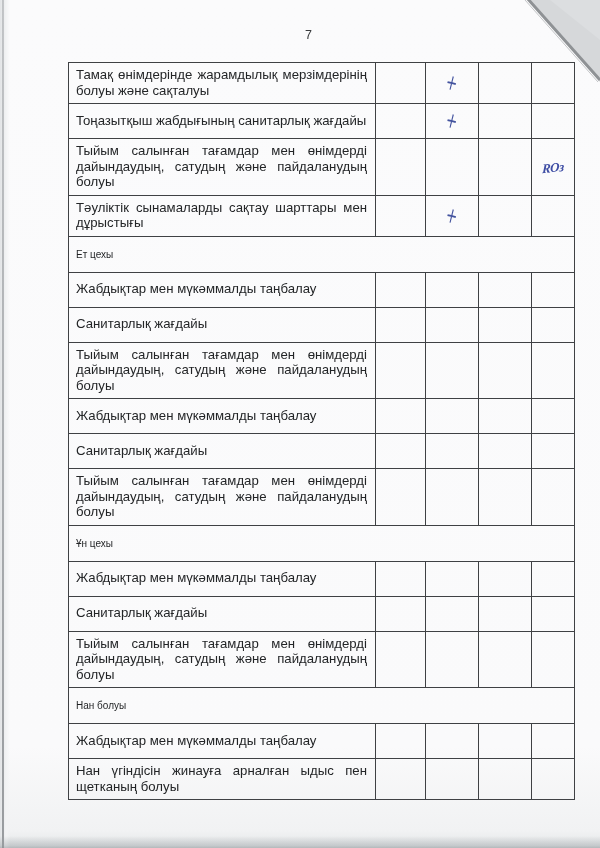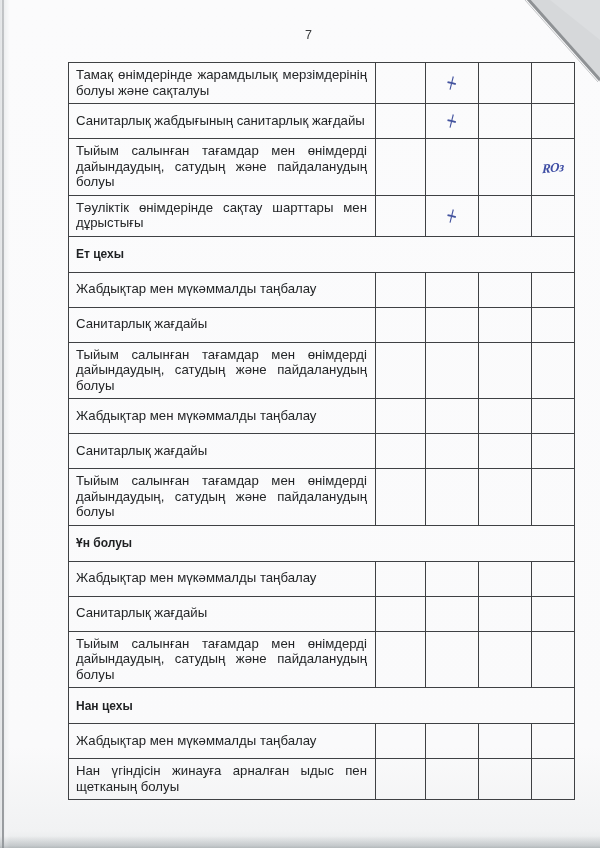--- a/index.html
+++ b/index.html
@@ -32,22 +32,22 @@
   .table-wrap { position:absolute; left:0; top:62px; width:600px; }
   table { border-collapse:collapse; table-layout:fixed; }
   .main-table  { margin-left:68px; width:506px; }
   td { border:1.4px solid #3f4144; height:25px; vertical-align:middle; }
   td.lbl {
     padding:4px 8px 5px 7px;
     font-size:13.2px; line-height:15.5px; color:#232527;
   }
   td.j  { text-align:justify; }
   td.sec {
-    font-weight:bold; padding:5px 8px 5px 7px;
-    font-size:12px; color:#1f2123;
+    font-weight:normal; padding:5px 8px 5px 7px;
+    font-size:10px; color:#1f2123;
   }
   td.cell { text-align:center; }
   .check {
     display:inline-block; color:#44549f;
     font-size:16px; line-height:10px;
     transform:rotate(14deg) scale(.85,1.35);
     font-family:"DejaVu Sans", sans-serif;
   }
   .hand {
     display:inline-block; color:#3e4da4;
@@ -84,35 +84,35 @@
       </colgroup>
       <tbody>
         <tr>
           <td class="lbl j">Тамақ өнімдерінде жарамдылық мерзімдерінің болуы және сақталуы</td>
           <td class="cell"></td>
           <td class="cell"><span class="check">+</span></td>
           <td class="cell"></td>
           <td class="cell"></td>
         </tr>
         <tr>
-          <td class="lbl">Санитарлық жабдығының санитарлық жағдайы</td>
+          <td class="lbl">Тоңазытқыш жабдығының санитарлық жағдайы</td>
           <td class="cell"></td>
           <td class="cell"><span class="check">+</span></td>
           <td class="cell"></td>
           <td class="cell"></td>
         </tr>
         <tr>
           <td class="lbl j">Тыйым салынған тағамдар мен өнімдерді дайындаудың, сатудың және пайдаланудың болуы</td>
           <td class="cell"></td>
           <td class="cell"></td>
           <td class="cell"></td>
           <td class="cell"><span class="hand">ROз</span></td>
         </tr>
         <tr>
-          <td class="lbl j">Тәуліктік өнімдерінде сақтау шарттары мен дұрыстығы</td>
+          <td class="lbl j">Тәуліктік сынамаларды сақтау шарттары мен дұрыстығы</td>
           <td class="cell"></td>
           <td class="cell"><span class="check">+</span></td>
           <td class="cell"></td>
           <td class="cell"></td>
         </tr>
 
         <tr>
           <td class="sec" colspan="5">Ет цехы</td>
         </tr>
         <tr>
@@ -153,21 +153,21 @@
         </tr>
         <tr>
           <td class="lbl j">Тыйым салынған тағамдар мен өнімдерді дайындаудың, сатудың және пайдаланудың болуы</td>
           <td class="cell"></td>
           <td class="cell"></td>
           <td class="cell"></td>
           <td class="cell"></td>
         </tr>
 
         <tr>
-          <td class="sec" colspan="5">Ұн болуы</td>
+          <td class="sec" colspan="5">Ұн цехы</td>
         </tr>
         <tr>
           <td class="lbl">Жабдықтар мен мүкәммалды таңбалау</td>
           <td class="cell"></td>
           <td class="cell"></td>
           <td class="cell"></td>
           <td class="cell"></td>
         </tr>
         <tr>
           <td class="lbl">Санитарлық жағдайы</td>
@@ -178,21 +178,21 @@
         </tr>
         <tr>
           <td class="lbl j">Тыйым салынған тағамдар мен өнімдерді дайындаудың, сатудың және пайдаланудың болуы</td>
           <td class="cell"></td>
           <td class="cell"></td>
           <td class="cell"></td>
           <td class="cell"></td>
         </tr>
 
         <tr>
-          <td class="sec" colspan="5">Нан цехы</td>
+          <td class="sec" colspan="5">Нан болуы</td>
         </tr>
         <tr>
           <td class="lbl">Жабдықтар мен мүкәммалды таңбалау</td>
           <td class="cell"></td>
           <td class="cell"></td>
           <td class="cell"></td>
           <td class="cell"></td>
         </tr>
         <tr>
           <td class="lbl j">Нан үгіндісін жинауға арналған ыдыс пен щетканың болуы</td>

